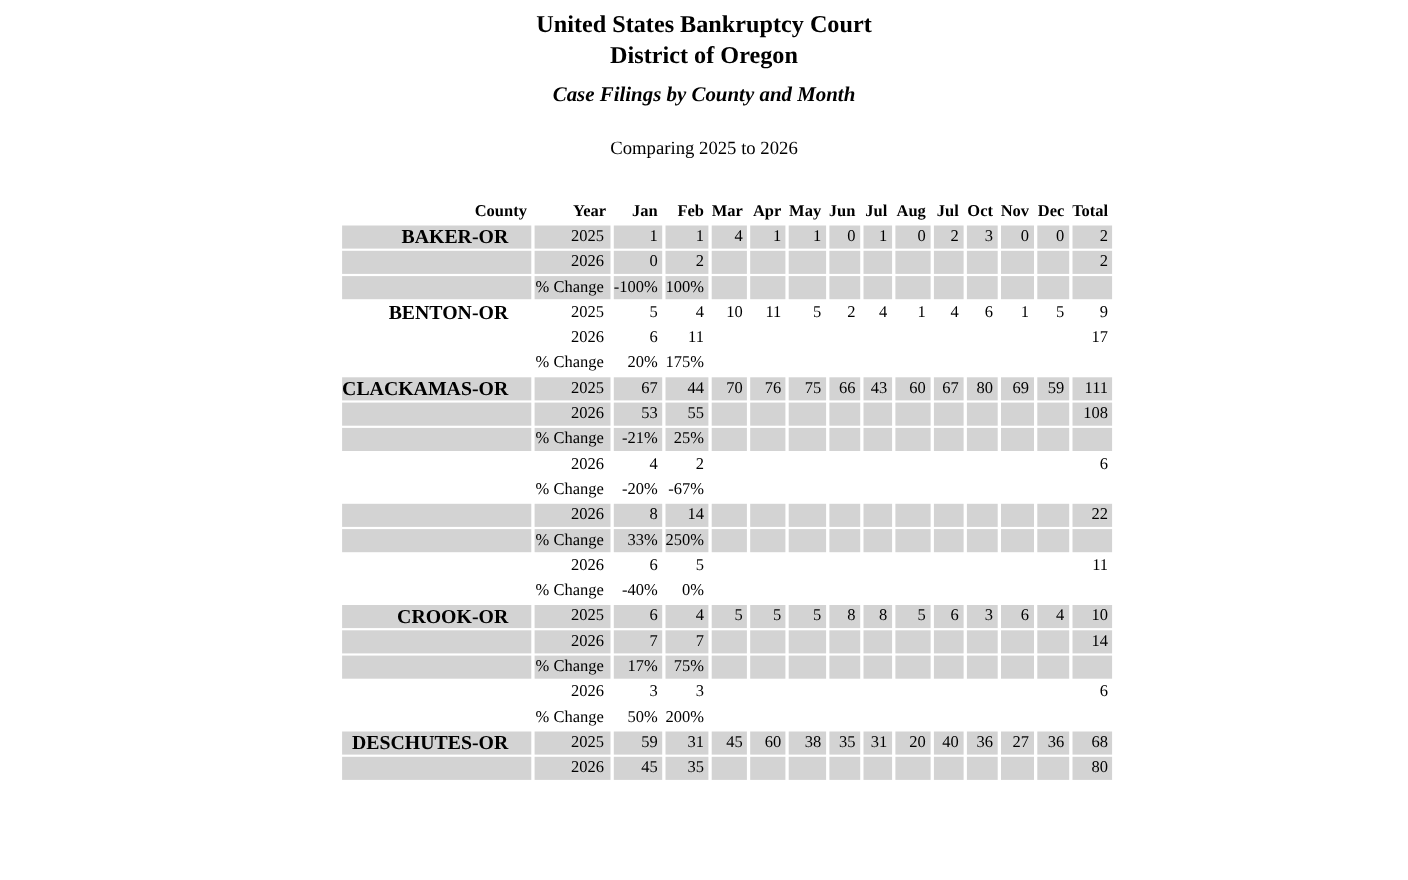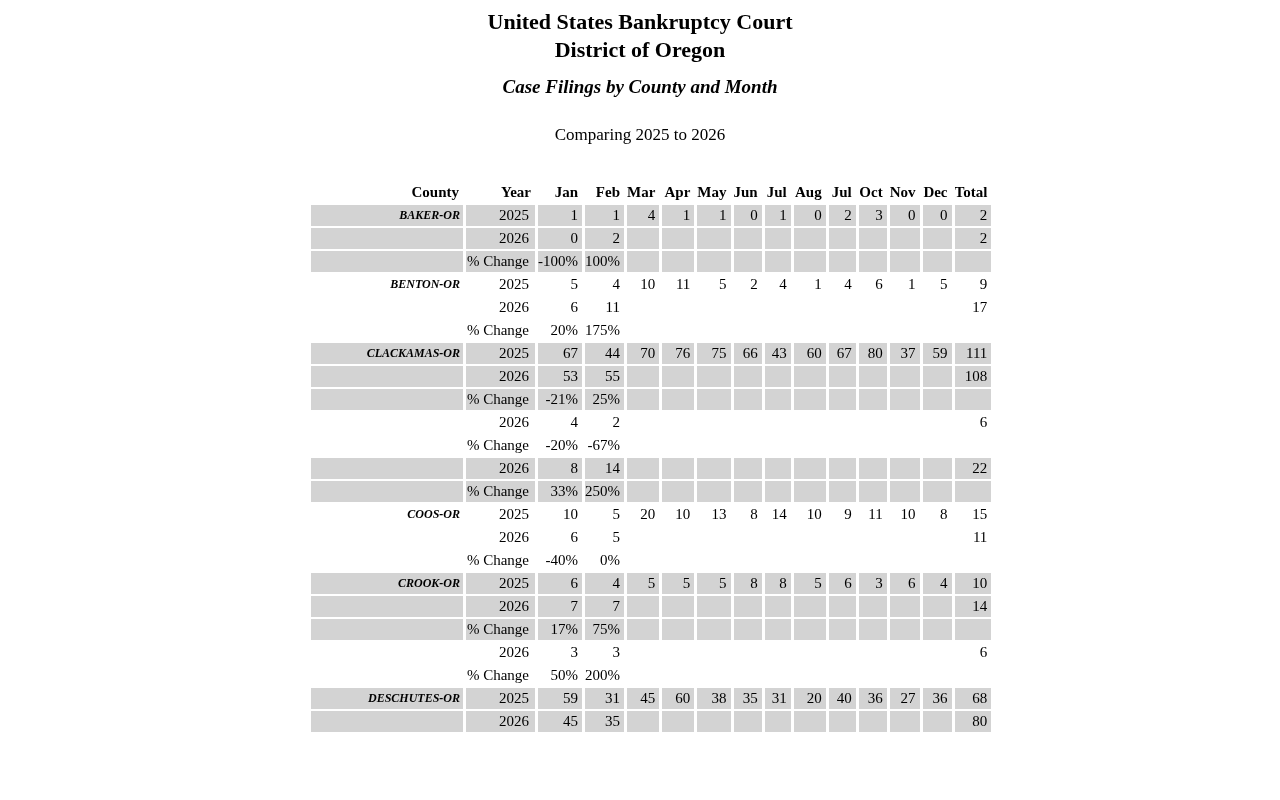--- a/index.html
+++ b/index.html
@@ -27,21 +27,21 @@
   #filings th, #filings td {
     height: 21px;
     padding: 0 4px 0 0;
     font-size: 15px;
     text-align: right;
     vertical-align: middle;
     white-space: nowrap;
     overflow: hidden;
   }
   #filings th { font-weight: bold; }
-  #filings td.county { font-weight: bold; font-size: 12px; padding-right: 3px; font-style: italic; }
+  #filings td.county { font-weight: bold; font-size: 18px; padding-right: 21px; }
   #filings td.yearcol { padding-right: 6px; }
   #filings tr.shaded td { background: var(--shade, #d3d3d3); }
 </style>
 </head>
 <body>
 
 <div class="titles">
   <div class="title-line t1">United States Bankruptcy Court</div>
   <div class="title-line t2">District of Oregon</div>
   <div class="subtitle">Case Filings by County and Month</div>
@@ -194,21 +194,21 @@
         <td>67</td>
         <td>44</td>
         <td>70</td>
         <td>76</td>
         <td>75</td>
         <td>66</td>
         <td>43</td>
         <td>60</td>
         <td>67</td>
         <td>80</td>
-        <td>37</td>
+        <td>69</td>
         <td>59</td>
         <td>111</td>
       </tr>
       <tr class="shaded">
         <td class="county"></td>
         <td class="yearcol">2026</td>
         <td>53</td>
         <td>55</td>
         <td></td>
         <td></td>
@@ -299,37 +299,20 @@
         <td></td>
         <td></td>
         <td></td>
         <td></td>
         <td></td>
         <td></td>
         <td></td>
         <td></td>
         <td></td>
         <td></td>
-      </tr>
-      <tr>
-        <td class="county">COOS-OR</td>
-        <td class="yearcol">2025</td>
-        <td>10</td>
-        <td>5</td>
-        <td>20</td>
-        <td>10</td>
-        <td>13</td>
-        <td>8</td>
-        <td>14</td>
-        <td>10</td>
-        <td>9</td>
-        <td>11</td>
-        <td>10</td>
-        <td>8</td>
-        <td>15</td>
       </tr>
       <tr>
         <td class="county"></td>
         <td class="yearcol">2026</td>
         <td>6</td>
         <td>5</td>
         <td></td>
         <td></td>
         <td></td>
         <td></td>

